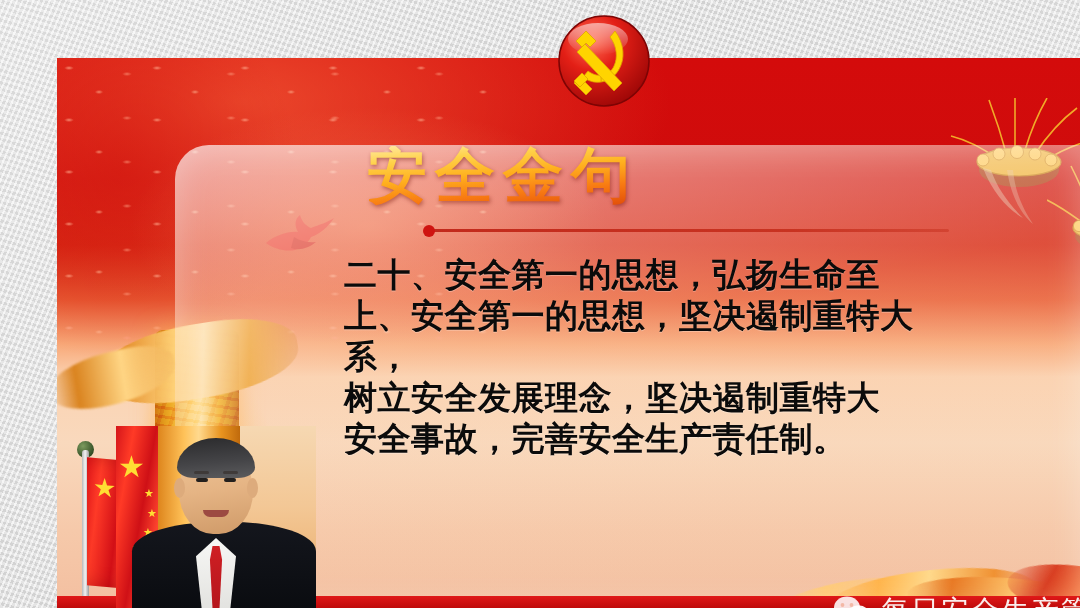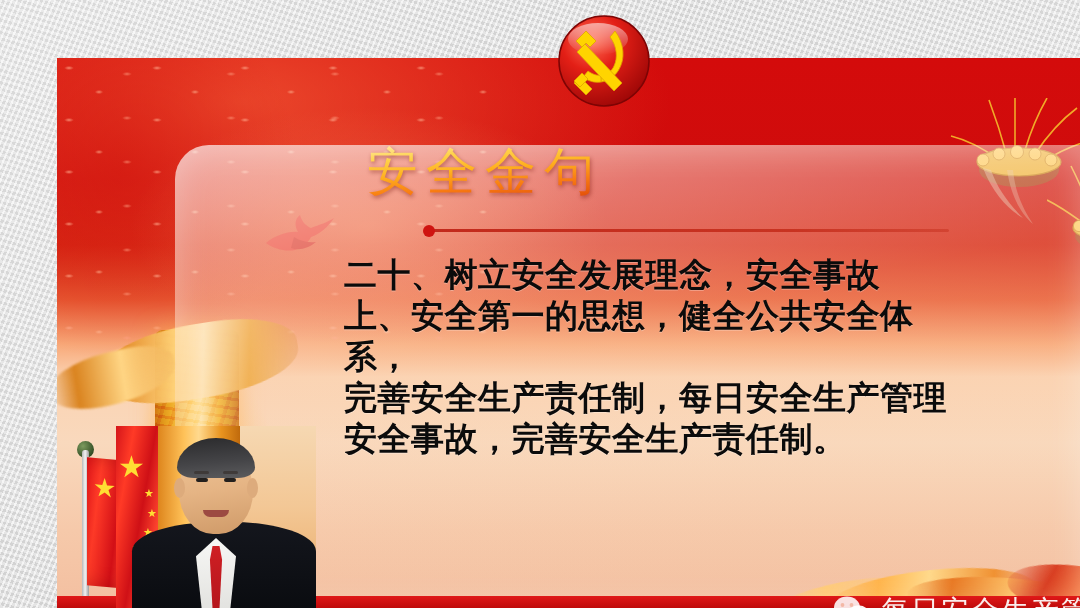--- a/index.html
+++ b/index.html
@@ -237,22 +237,22 @@
     box-shadow: 0 0 34px rgba(255,255,255,0.30) inset;
     overflow: hidden;
   }
 
   
   #slide-title {
     position: absolute;
     left: 310px;
     top: 88px;
     z-index: 25;
-    font-size: 51px;
-    font-weight: 400;
+    font-size: 60px;
+    font-weight: 700;
     letter-spacing: 8px;
     line-height: 1;
     white-space: nowrap;
     background: linear-gradient(175deg, #ffe9a3 0%, #ffd24a 22%, #ffb01e 46%, #f87a12 72%, #e04a08 100%);
     -webkit-background-clip: text;
     background-clip: text;
     color: transparent;
     -webkit-text-fill-color: transparent;
     text-shadow: 0 2px 4px rgba(120,20,0,0.0);
     filter: drop-shadow(1px 2px 2px rgba(110,10,0,0.45));
@@ -528,24 +528,24 @@
 
     <div id="content-panel"></div>
 
     <div id="divider">
       <div id="divider-dot"></div>
     </div>
 
     <div id="slide-title">安全金句</div>
 
     <div id="body-text">
-      <p>二十、树立安全发展理念，安全事故</p>
-      <p>上、安全第一的思想，健全公共安全体</p>
+      <p>二十、安全第一的思想，弘扬生命至</p>
+      <p>上、安全第一的思想，坚决遏制重特大</p>
       <p>系，</p>
-      <p>完善安全生产责任制，每日安全生产管理</p>
+      <p>树立安全发展理念，坚决遏制重特大</p>
       <p>安全事故，完善安全生产责任制。</p>
     </div>
 
     <div id="portrait">
       <div class="pt-bg-pillar"></div>
       <div class="pt-bg-right"></div>
       <div class="pt-flag">
         <span class="st b">★</span>
         <span class="st a1">★</span>
         <span class="st a2">★</span>

